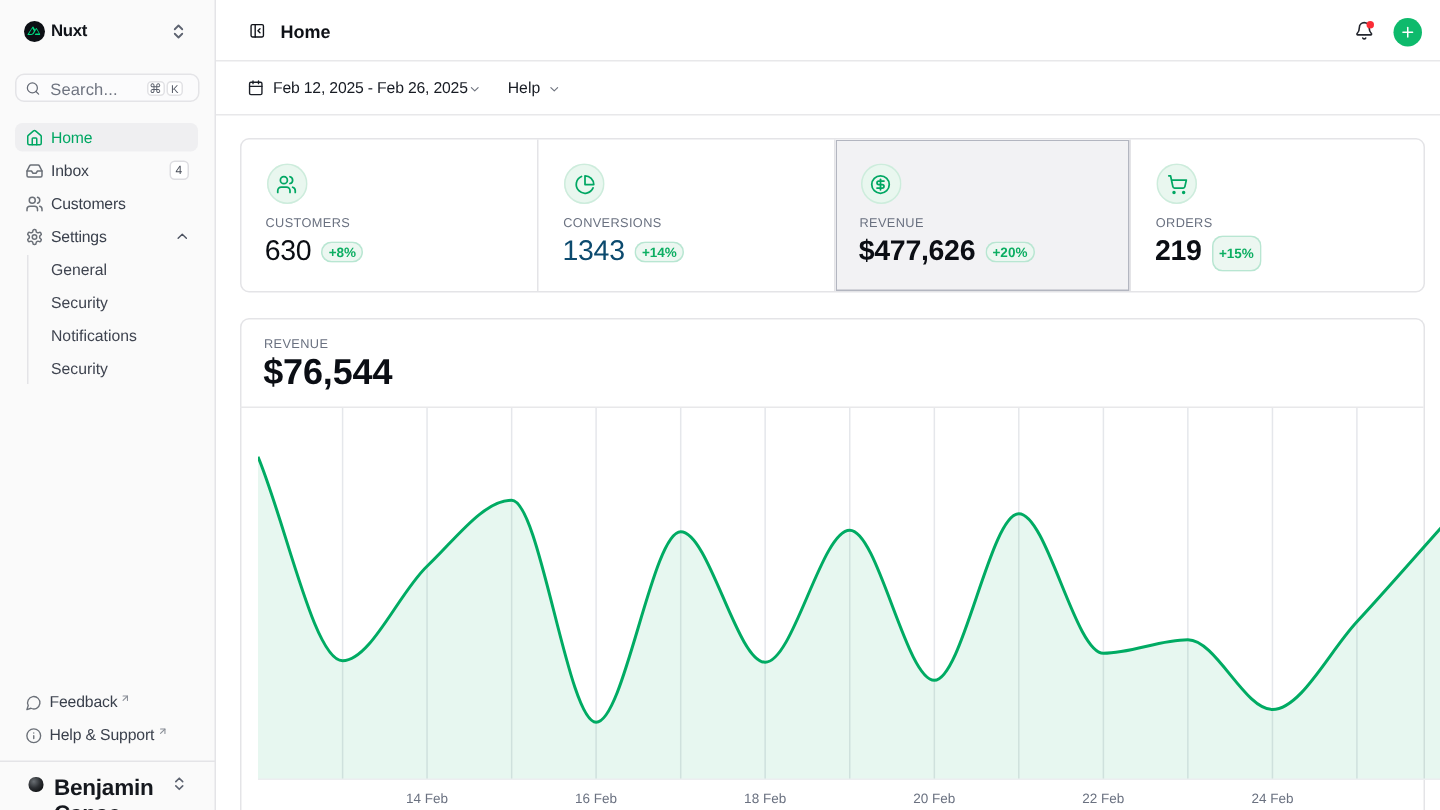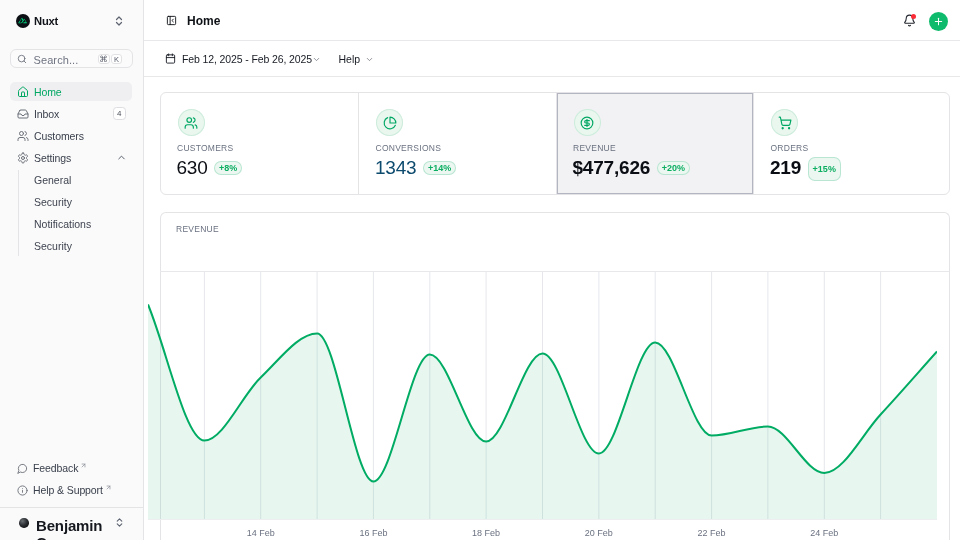--- a/index.html
+++ b/index.html
@@ -198,22 +198,23 @@
  <div style="position:absolute;left:16.5px;top:50px;font-size:8.5px;color:#6a7180;letter-spacing:.25px">ORDERS</div>
  <div style="position:absolute;left:16px;top:64px;display:flex;align-items:flex-start">
   <span style="font-size:19px;font-weight:700;color:#0b0e14;letter-spacing:-.2px">219</span>
   <span style="margin-left:6.5px;height:24px;padding:0 5px;border-radius:7px;background:#ecf7f1;box-shadow:inset 0 0 0 1px rgba(0,171,99,.22);color:#0cae62;font-size:9px;font-weight:600;display:inline-flex;align-items:center">+15%</span>
  </div>
       </div>
     </div>
 
   <div class="abs" style="left:15.5px;top:212px;width:790px;height:335px;background:#fff;border:1px solid #e4e4e7;border-radius:6px 6px 0 0;border-bottom:none"></div>
   <div class="abs" style="left:32px;top:223.5px;font-size:8.5px;color:#6a7180;letter-spacing:.25px">REVENUE</div>
+  <div class="abs" style="left:31.5px;top:235px;font-size:24px;font-weight:700;color:#0b0e14;letter-spacing:-.1px">$76,544</div>
   <div class="abs" style="left:16px;top:271px;width:789px;height:1px;background:#e8e8ea"></div>
-  <div class="abs" id="plot" style="left:4px;top:271.5px;width:789px;height:268px">
+  <div class="abs" id="plot" style="left:28px;top:271.5px;width:789px;height:268px">
       <svg width="789" height="268" viewBox="0 0 789 268">
         <line x1="56.4" y1="0" x2="56.4" y2="247.5" stroke="#e5e7eb" stroke-width="1"></line>
         <line x1="112.7" y1="0" x2="112.7" y2="247.5" stroke="#e5e7eb" stroke-width="1"></line>
         <line x1="169.1" y1="0" x2="169.1" y2="247.5" stroke="#e5e7eb" stroke-width="1"></line>
         <line x1="225.4" y1="0" x2="225.4" y2="247.5" stroke="#e5e7eb" stroke-width="1"></line>
         <line x1="281.8" y1="0" x2="281.8" y2="247.5" stroke="#e5e7eb" stroke-width="1"></line>
         <line x1="338.1" y1="0" x2="338.1" y2="247.5" stroke="#e5e7eb" stroke-width="1"></line>
         <line x1="394.5" y1="0" x2="394.5" y2="247.5" stroke="#e5e7eb" stroke-width="1"></line>
         <line x1="450.9" y1="0" x2="450.9" y2="247.5" stroke="#e5e7eb" stroke-width="1"></line>
         <line x1="507.2" y1="0" x2="507.2" y2="247.5" stroke="#e5e7eb" stroke-width="1"></line>

